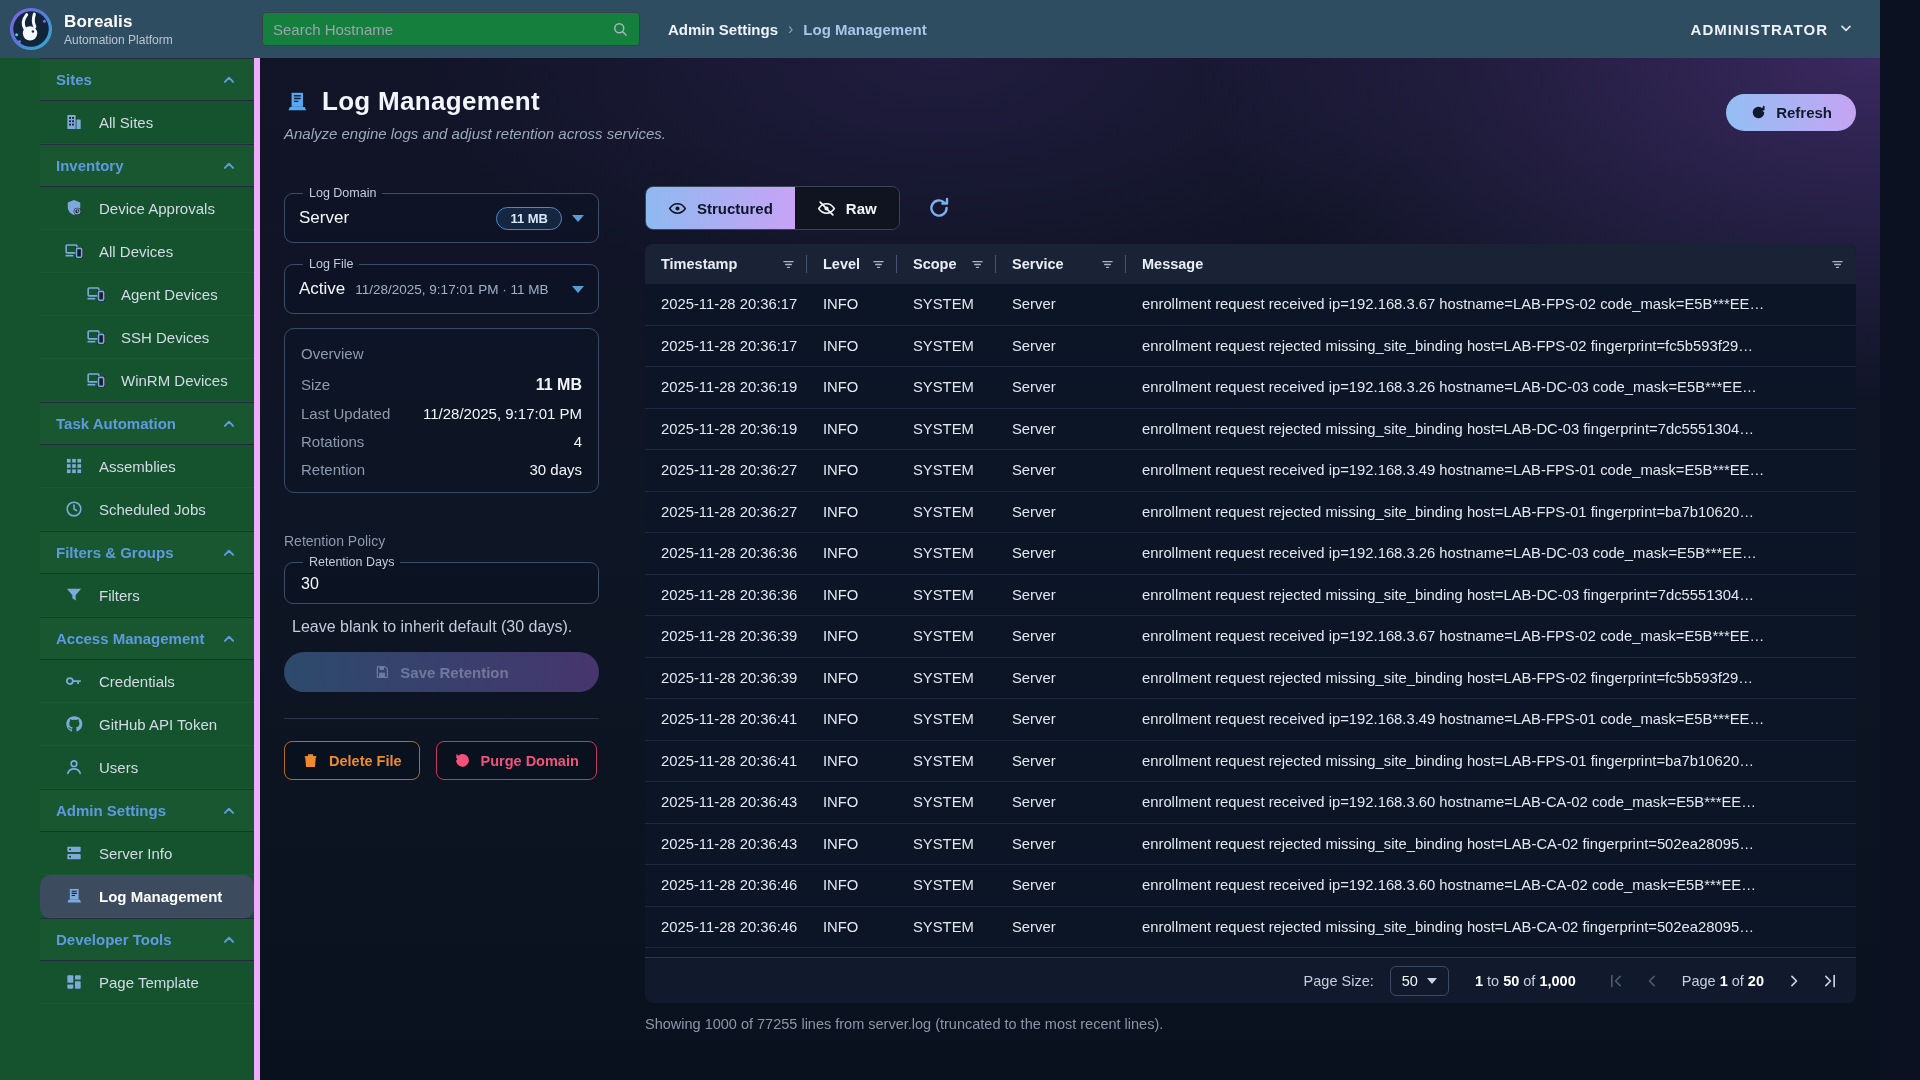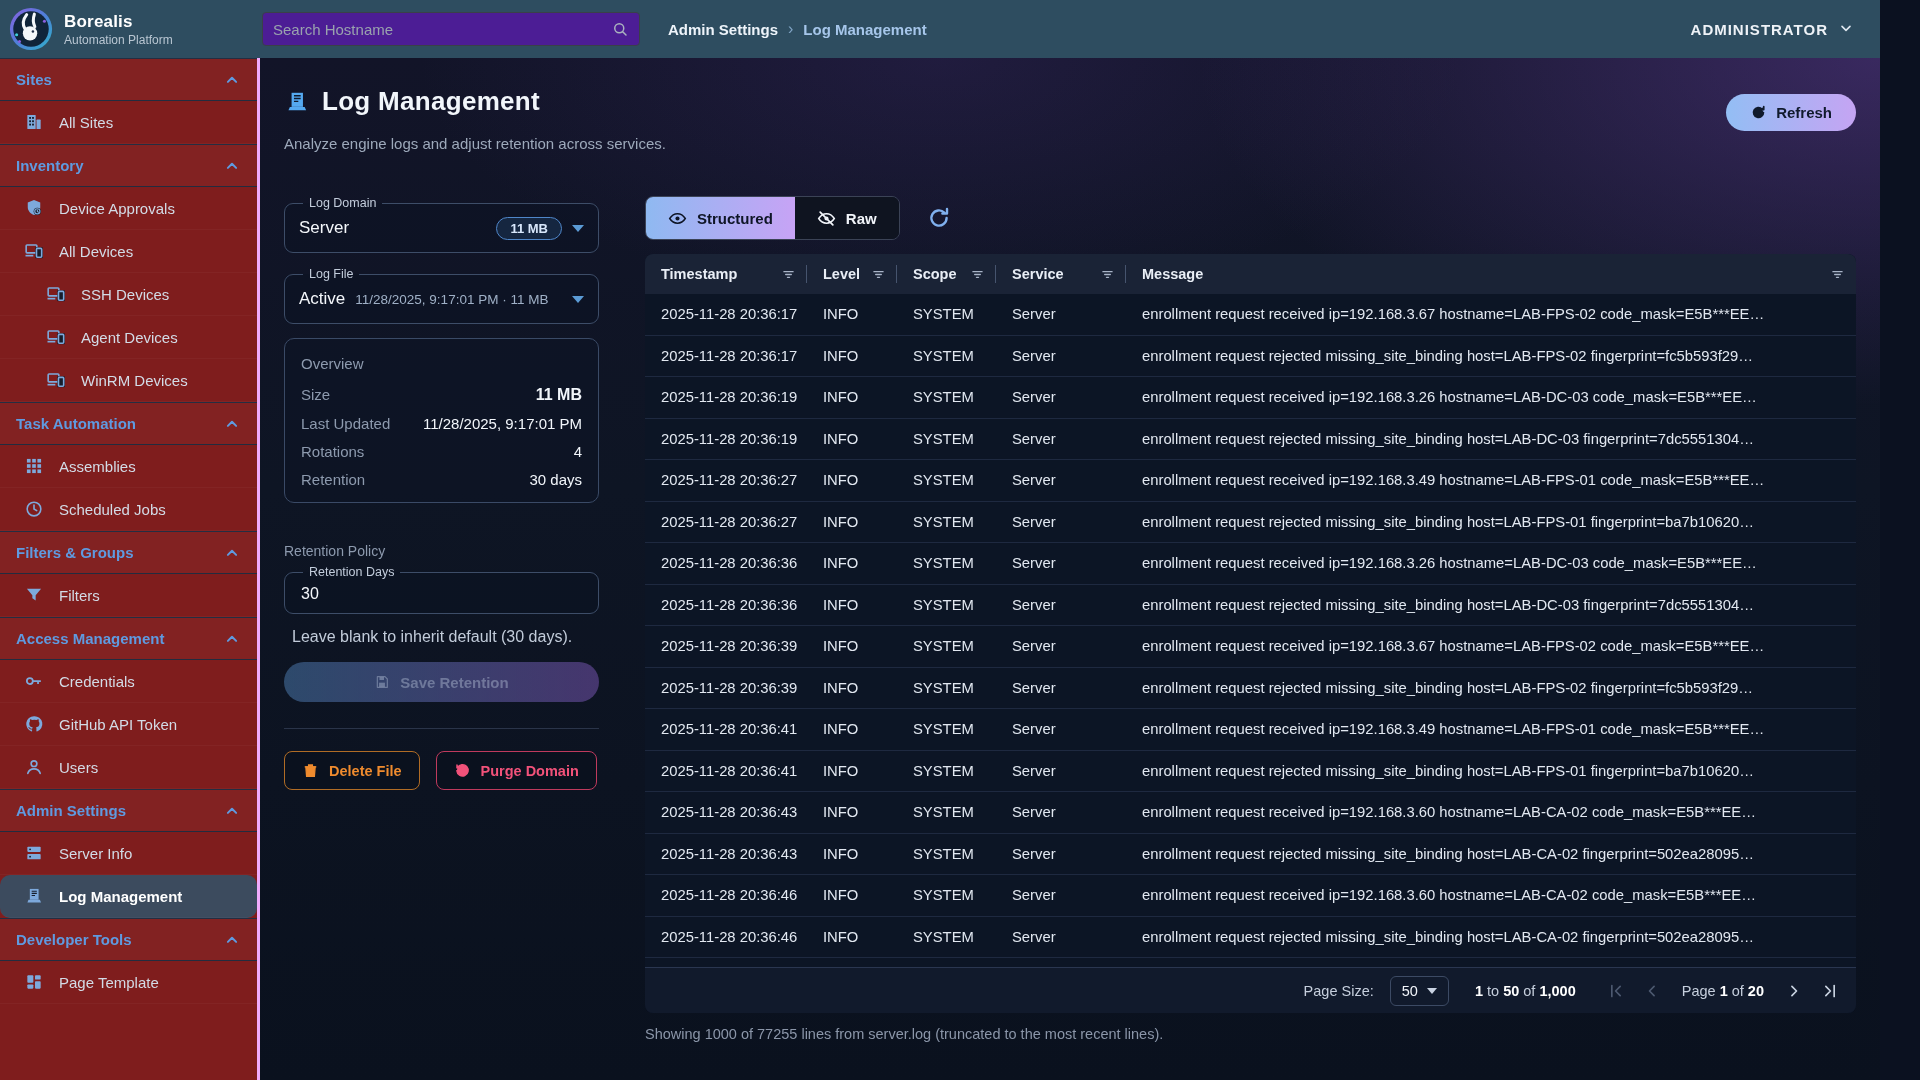--- a/index.html
+++ b/index.html
@@ -16,42 +16,42 @@
       repeating-linear-gradient(90deg, rgba(150,200,235,0.07) 0 1px, transparent 1px 48px),
       linear-gradient(90deg,#102638 0%, #24455a 38%, #3a5a6c 72%, #35536 4 100%);
     background-color:#2e4d60;
   }
   .brand { width:260px; flex:none; display:flex; align-items:center; gap:10px; padding-left:8px; }
   .logo { width:46px; height:46px; flex:none; }
   .logo svg { width:46px; height:46px; display:block; }
   .brand-name { font-size:17px; font-weight:700; color:#ffffff; letter-spacing:0.2px; }
   .brand-sub { font-size:12px; color:#b9c6d2; margin-top:1px; }
 
-  .search-wrap { margin-left:2px; width:378px; height:34px; background:#4c1d95; border:1px solid #3a4049;
+  .search-wrap { margin-left:2px; width:378px; height:34px; background:#15803d; border:1px solid #3a4049;
     border-radius:4px; display:flex; align-items:center; padding:0 10px; }
   .search-wrap input { flex:1; background:transparent; border:none; outline:none; color:#e8edf4;
     font-size:15px; font-family:inherit; }
   .search-wrap input::placeholder { color:#9aa3ae; }
   .search-icon svg { width:18px; height:18px; color:#aab3bf; display:block; }
 
   .breadcrumb { display:flex; align-items:center; gap:10px; margin-left:28px; font-size:15px; font-weight:700; }
   .bc-root { color:#eef4fa; }
   .bc-sep { color:#7fa3c4; font-weight:400; font-size:16px; }
   .bc-current { color:#a6c6ea; }
 
   .tb-spacer { flex:1; }
   .user-menu { display:flex; align-items:center; gap:10px; margin-right:26px; color:#eef2f7;
     font-size:15px; font-weight:600; letter-spacing:1px; cursor:default; }
   .user-menu svg { width:16px; height:16px; color:#dfe7ef; }
 
   
   .frame { flex:1; display:flex; min-height:0; }
 
   
-  .sidebar { width:260px; flex:none; background:#7f1d1d; border-right:3px solid #f0abfc; overflow:hidden; }
+  .sidebar { width:260px; flex:none; background:#14532d; border-right:6px solid #f0abfc; overflow:hidden;padding-left:40px; }
   .sb-section { height:43px; display:flex; align-items:center; justify-content:space-between;
     padding:0 16px 0 16px; background:rgba(255,255,255,0.025);
     border-top:1px solid #242e42; border-bottom:1px solid #222c3f; cursor:pointer; }
   .sb-sec-label { color:#5f9ae0; font-weight:700; font-size:15px; }
   .sb-section .icon { width:18px; height:18px; color:#5f9ae0; }
   .sb-item { height:43px; display:flex; align-items:center; gap:15px; padding-left:24px;
     border-bottom:1px solid rgba(255,255,255,0.03); cursor:pointer; }
   .sb-item.indent { padding-left:46px; }
   .sb-item .icon { width:20px; height:20px; color:#7da9dc; flex:none; }
   .sb-item-label { color:#d3dbe6; font-size:15px; }
@@ -65,21 +65,21 @@
     background:
       radial-gradient(1100px 560px at 100% 0%, rgba(96,62,150,0.50), rgba(96,62,150,0) 62%),
       radial-gradient(900px 420px at 42% 0%, rgba(70,48,120,0.28), rgba(70,48,120,0) 58%),
       linear-gradient(180deg,#121428 0%, #0e1524 42%, #0a111e 100%);
   }
 
   .page-head { position:relative; }
   .title-row { display:flex; align-items:center; gap:12px; }
   .title-row .icon { width:26px; height:26px; color:#55a9f0; }
   .page-title { font-size:26px; font-weight:700; color:#f2f6fb; letter-spacing:0.3px; }
-  .page-sub { margin-top:18px; font-size:15px; color:#9da9bb; }
+  .page-sub { margin-top:8px; font-size:15px; color:#9da9bb;font-style:italic; }
   .refresh-btn { position:absolute; right:0; top:8px; display:flex; align-items:center; gap:9px;
     padding:10px 24px; border:none; border-radius:22px; cursor:pointer;
     background:linear-gradient(90deg,#93bef4,#c5a4f3); color:#101a2c; font-weight:700; font-size:15px;
     font-family:inherit; }
   .refresh-btn .icon { width:17px; height:17px; color:#101a2c; }
 
   .content { display:flex; gap:46px; margin-top:44px; align-items:flex-start; }
 
   
   .left-panel { width:315px; flex:none; }
@@ -292,32 +292,32 @@
         </div>
         <div class="sb-item indent">
           <span class="icon ">
             <svg viewBox="0 0 24 24">
               <rect x="2.6" y="4.8" width="12.8" height="9.4" rx="1" fill="none" stroke="currentColor" stroke-width="1.9"></rect>
               <path d="M1.8 16.6h9.4v2H1.8z"></path>
               <rect class="cut" x="13.6" y="7.6" width="9" height="13"></rect>
               <rect x="15" y="8.8" width="6.2" height="10.6" rx="1.2" fill="none" stroke="currentColor" stroke-width="1.9"></rect>
             </svg>
           </span>
-          <span class="sb-item-label">SSH Devices</span>
+          <span class="sb-item-label">Agent Devices</span>
         </div>
         <div class="sb-item indent">
           <span class="icon ">
             <svg viewBox="0 0 24 24">
               <rect x="2.6" y="4.8" width="12.8" height="9.4" rx="1" fill="none" stroke="currentColor" stroke-width="1.9"></rect>
               <path d="M1.8 16.6h9.4v2H1.8z"></path>
               <rect class="cut" x="13.6" y="7.6" width="9" height="13"></rect>
               <rect x="15" y="8.8" width="6.2" height="10.6" rx="1.2" fill="none" stroke="currentColor" stroke-width="1.9"></rect>
             </svg>
           </span>
-          <span class="sb-item-label">Agent Devices</span>
+          <span class="sb-item-label">SSH Devices</span>
         </div>
         <div class="sb-item indent">
           <span class="icon ">
             <svg viewBox="0 0 24 24">
               <rect x="2.6" y="4.8" width="12.8" height="9.4" rx="1" fill="none" stroke="currentColor" stroke-width="1.9"></rect>
               <path d="M1.8 16.6h9.4v2H1.8z"></path>
               <rect class="cut" x="13.6" y="7.6" width="9" height="13"></rect>
               <rect x="15" y="8.8" width="6.2" height="10.6" rx="1.2" fill="none" stroke="currentColor" stroke-width="1.9"></rect>
             </svg>
           </span>

